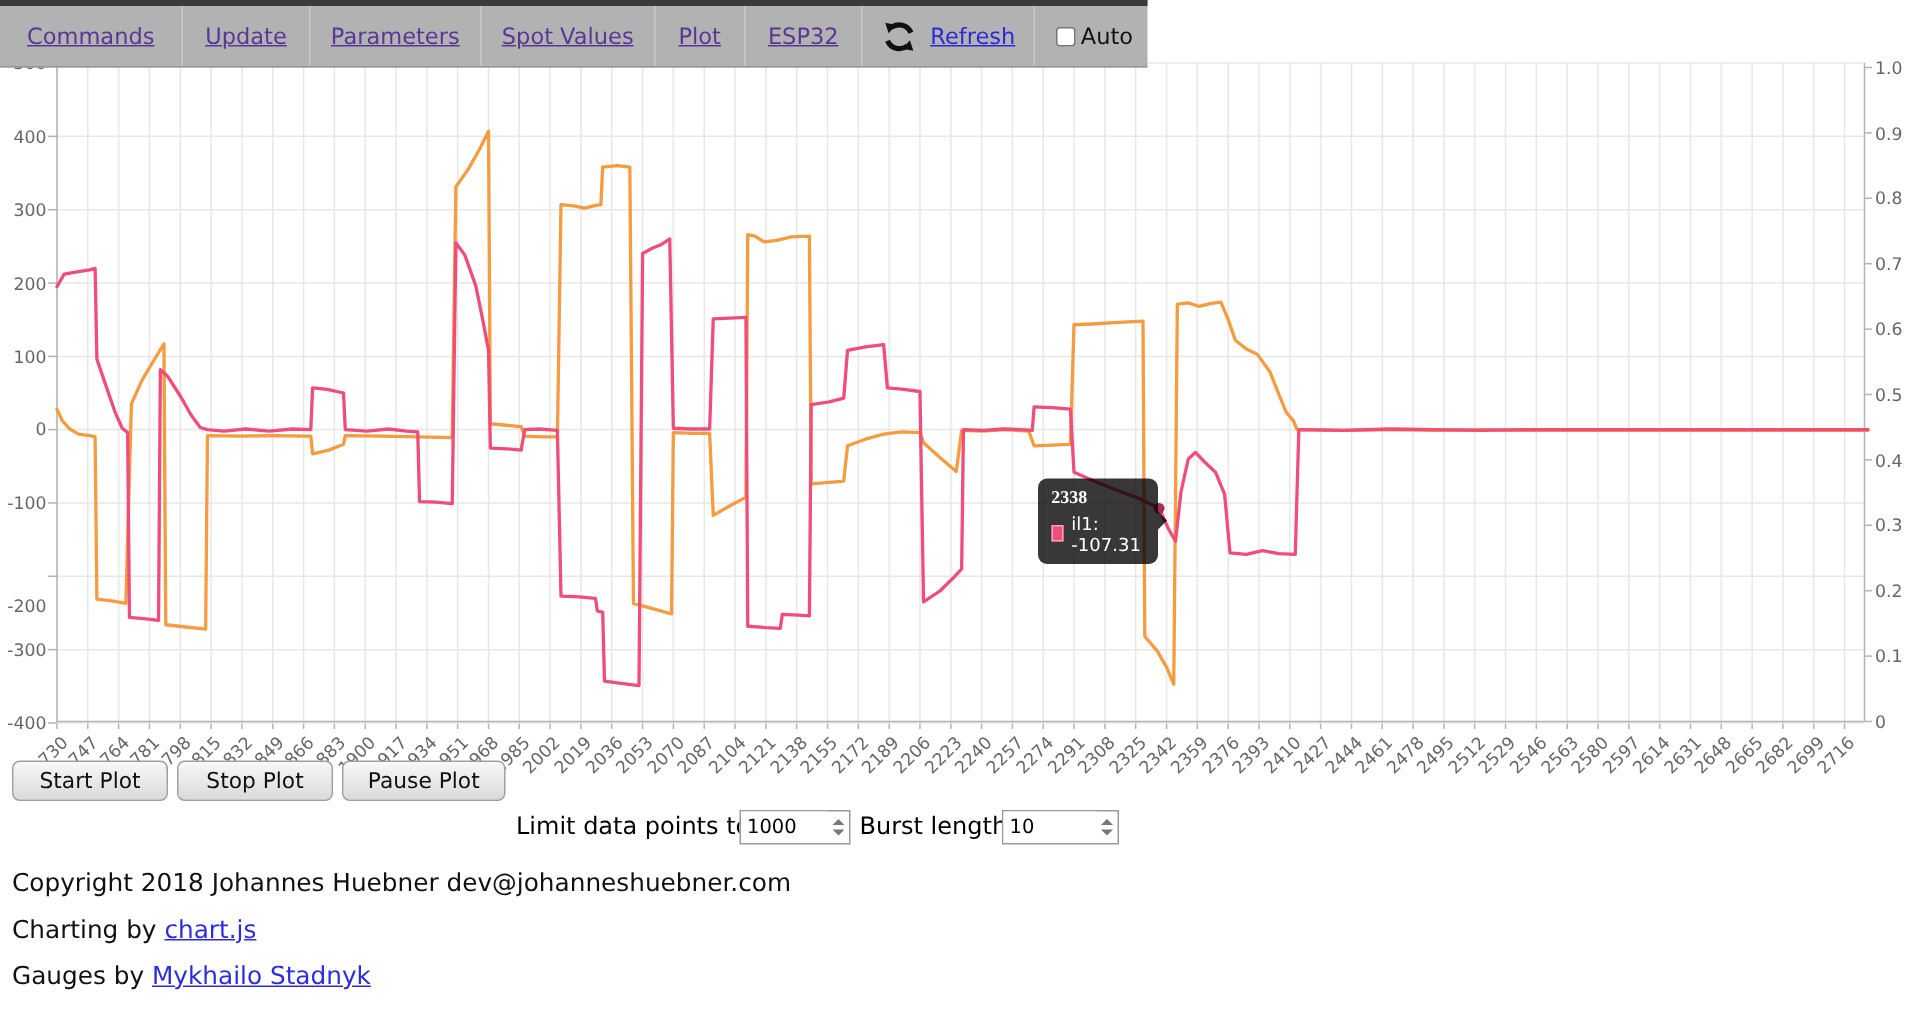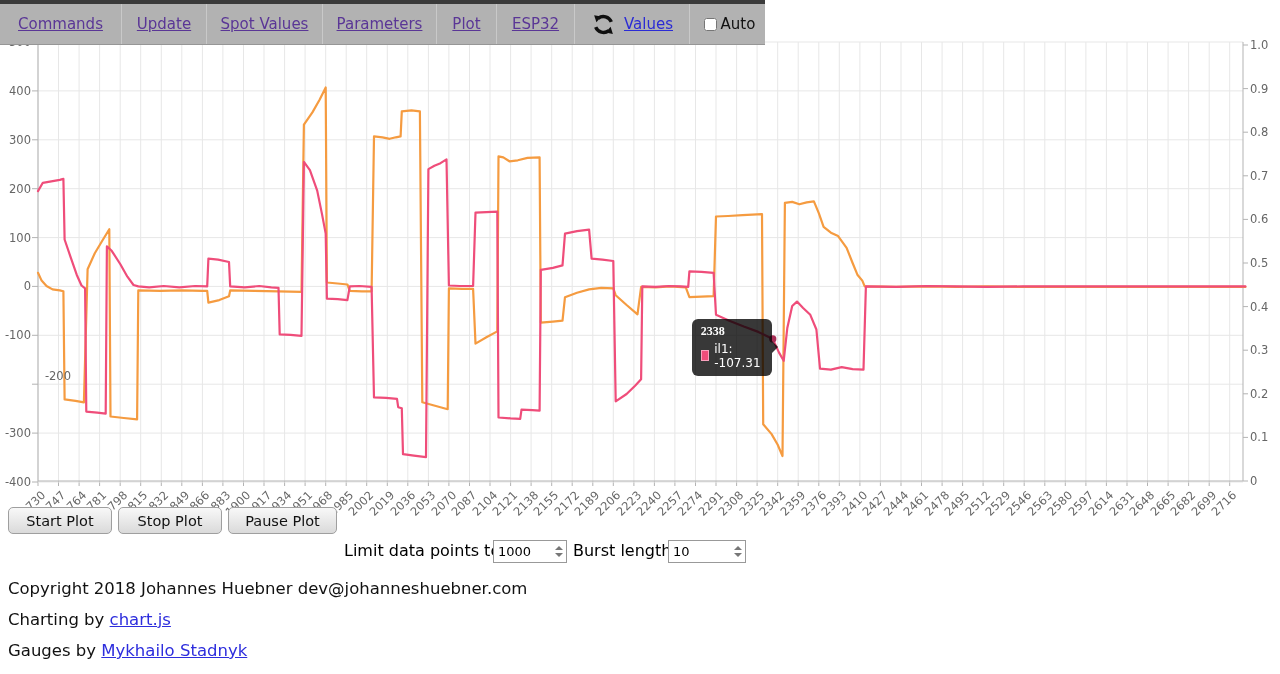--- a/index.html
+++ b/index.html
@@ -227,21 +227,21 @@
         <circle cx="772.8" cy="338.9" r="3.6" fill="#a82d55"></circle>
       </svg>
     <div id="ylabels">
         <div class="ylab" style="top: 35px;">500</div>
         <div class="ylab" style="top: 83.8889px;">400</div>
         <div class="ylab" style="top: 132.778px;">300</div>
         <div class="ylab" style="top: 181.667px;">200</div>
         <div class="ylab" style="top: 230.556px;">100</div>
         <div class="ylab" style="top: 279.444px;">0</div>
         <div class="ylab" style="top: 328.333px;">-100</div>
-        <div class="ylab" style="top: 369px; padding-left: 40px;">-200</div>
+        <div class="ylab" style="top: 397px;">-200</div>
         <div class="ylab" style="top: 426.111px;">-300</div>
         <div class="ylab" style="top: 475px;">-400</div>
       </div>
     <div id="yrlabels">
         <div class="yrlab" style="top: 38px;">1.0</div>
         <div class="yrlab" style="top: 81.6px;">0.9</div>
         <div class="yrlab" style="top: 125.2px;">0.8</div>
         <div class="yrlab" style="top: 168.8px;">0.7</div>
         <div class="yrlab" style="top: 212.4px;">0.6</div>
         <div class="yrlab" style="top: 256px;">0.5</div>
@@ -324,40 +324,40 @@
 
   <div class="nav">
     <div class="nav-topstrip"></div>
     <div class="nav-cells" id="nav-cells">
         <div class="nav-cell" style="width: 122px;">
           <span class="tab-link">Commands</span>
         </div>
         <div class="nav-cell" style="width: 85px;">
           <span class="tab-link">Update</span>
         </div>
+        <div class="nav-cell" style="width: 114px;">
+          <span class="tab-link">Parameters</span>
+        </div>
         <div class="nav-cell" style="width: 116px;">
           <span class="tab-link">Spot Values</span>
-        </div>
-        <div class="nav-cell" style="width: 114px;">
-          <span class="tab-link">Parameters</span>
         </div>
         <div class="nav-cell" style="width: 60px;">
           <span class="tab-link">Plot</span>
         </div>
         <div class="nav-cell" style="width: 78px;">
           <span class="tab-link">ESP32</span>
         </div>
         <div class="refresh-cell" style="width: 115px;">
           <svg width="25" height="25" viewBox="0 0 24 24">
             <path d="M19.5 9.5 A 8.2 8.2 0 0 0 6.9 6.1" fill="none" stroke="#101010" stroke-width="3.3"></path>
             <polygon points="3.0,3.0 10.0,4.4 5.2,9.8" fill="#101010"></polygon>
             <path d="M4.5 14.5 A 8.2 8.2 0 0 0 17.1 17.9" fill="none" stroke="#101010" stroke-width="3.3"></path>
             <polygon points="21.0,21.0 14.0,19.6 18.8,14.2" fill="#101010"></polygon>
           </svg>
-          <span class="refresh-link">Values</span>
+          <span class="refresh-link">Refresh</span>
         </div>
         <div class="auto-cell" style="width: 79px;">
           <input type="checkbox" style="">
           <label>Auto</label>
         </div>
       </div>
   </div>
 
   <div class="btn" style="left:8px;width:104px;">Start Plot</div>
   <div class="btn" style="left:118px;width:104px;">Stop Plot</div>

